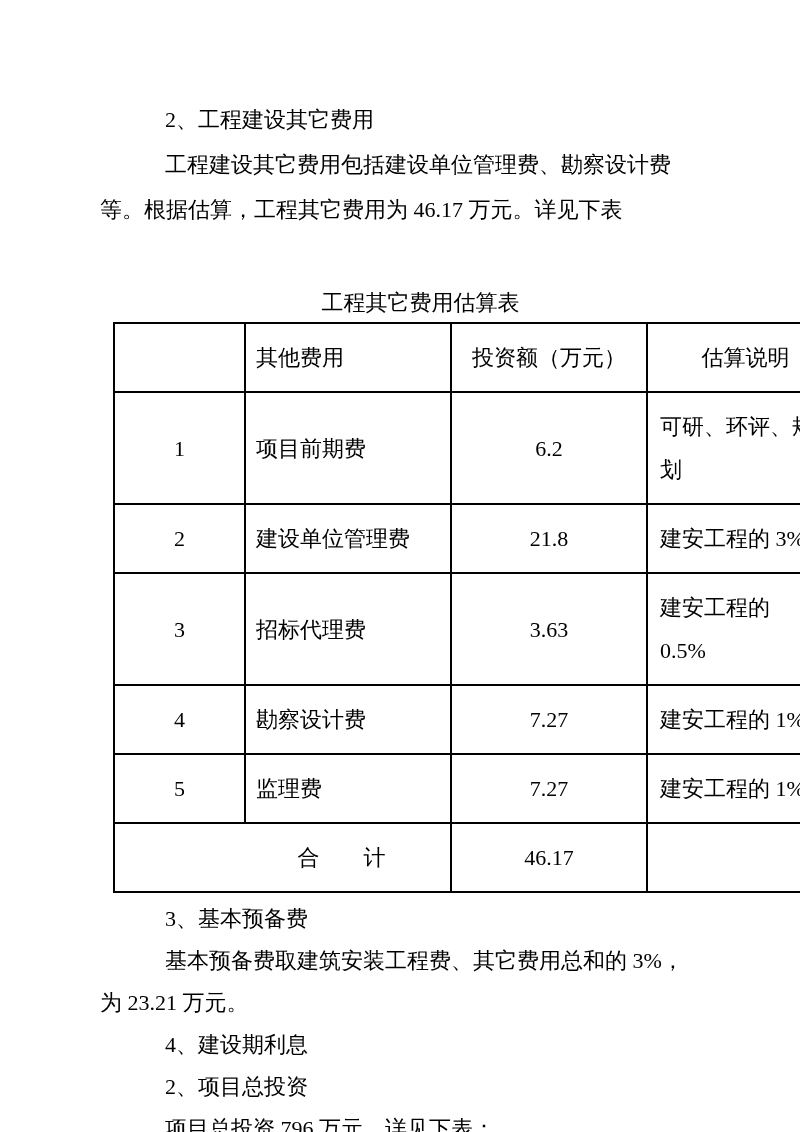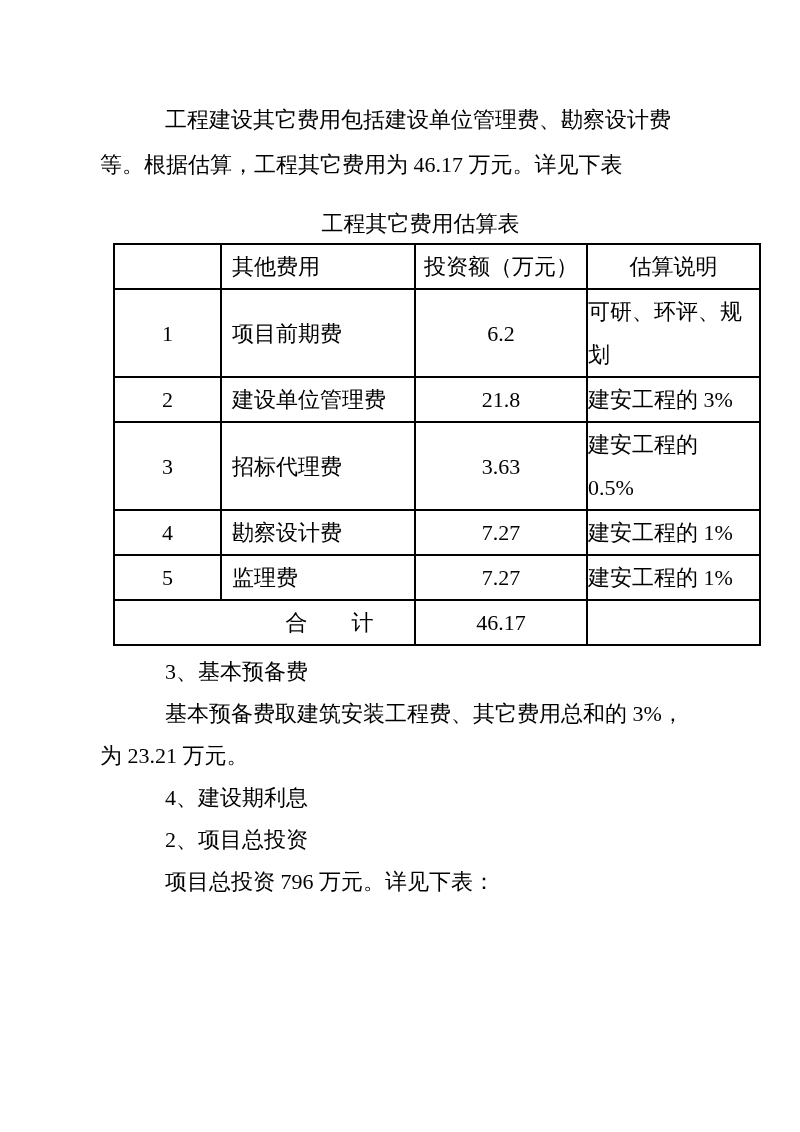--- a/index.html
+++ b/index.html
@@ -20,33 +20,33 @@
   }
   .line{
     height:45px;
     line-height:45px;
     white-space:nowrap;
   }
   .indent{padding-left:65px;}
   .table-title{
     height:30px;
     line-height:30px;
-    margin-top:22px;
+    margin-top:56px;
     text-align:center;
   }
   table.cost{
     border-collapse:collapse;
     table-layout:fixed;
     width:628px;
     margin-top:4px;
     margin-left:13px;
   }
   table.cost td, table.cost th{
     border:2px solid #000000;
-    padding:0;
+    padding:12px;
     vertical-align:middle;
     font-weight:normal;
     font-size:22px;
     line-height:43px;
   }
   .c-no{width:105px;text-align:center;}
   .c-name{width:182px;text-align:left;padding-left:10px !important;}
   .c-amt{width:170px;text-align:center;}
   .c-note{width:171px;}
   tr.rh-head{height:43px;}
@@ -66,20 +66,21 @@
     height:42px;
     line-height:42px;
   }
 </style>
 </head>
 <body>
 
 <div class="page">
   <div class="content">
 
+    <div class="line indent">2、工程建设其它费用</div>
     <div class="line indent">工程建设其它费用包括建设单位管理费、勘察设计费</div>
     <div class="line">等。根据估算，工程其它费用为 46.17 万元。详见下表</div>
 
     <div class="table-title">工程其它费用估算表</div>
 
     <table class="cost">
       <tbody>
           <tr class="rh-head">
         <th class="c-no"></th>
         <th class="c-name">其他费用</th>

